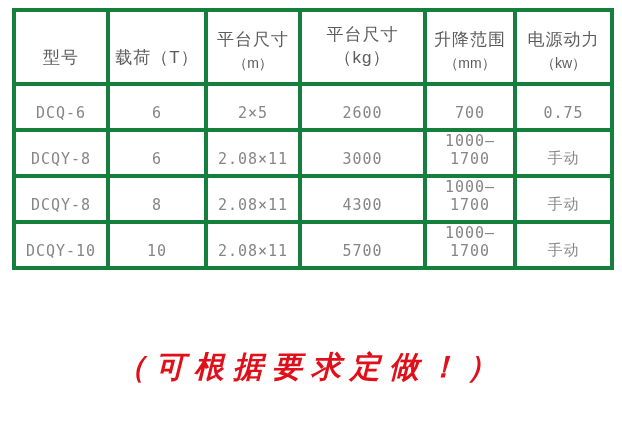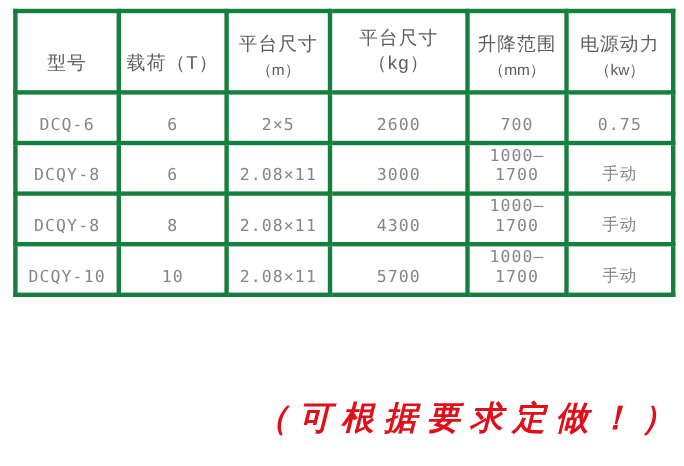--- a/index.html
+++ b/index.html
@@ -44,23 +44,23 @@
   table.spec td {
     font-family: "DejaVu Sans Mono", "Liberation Mono", monospace;
     font-size: 15px;
     color: #868686;
     padding-bottom: 6px;
     letter-spacing: 1px;
   }
   .footnote {
     position: absolute;
     left: 0;
-    top: 358px;
+    top: 344px;
     width: 622px;
-    text-align: right;
+    text-align: center;
     font-size: 30px;
     font-weight: bold;
     font-style: italic;
     color: #e00f19;
     letter-spacing: 9px;
     line-height: 46px;
     white-space: nowrap;
   }
 </style>
 </head>

